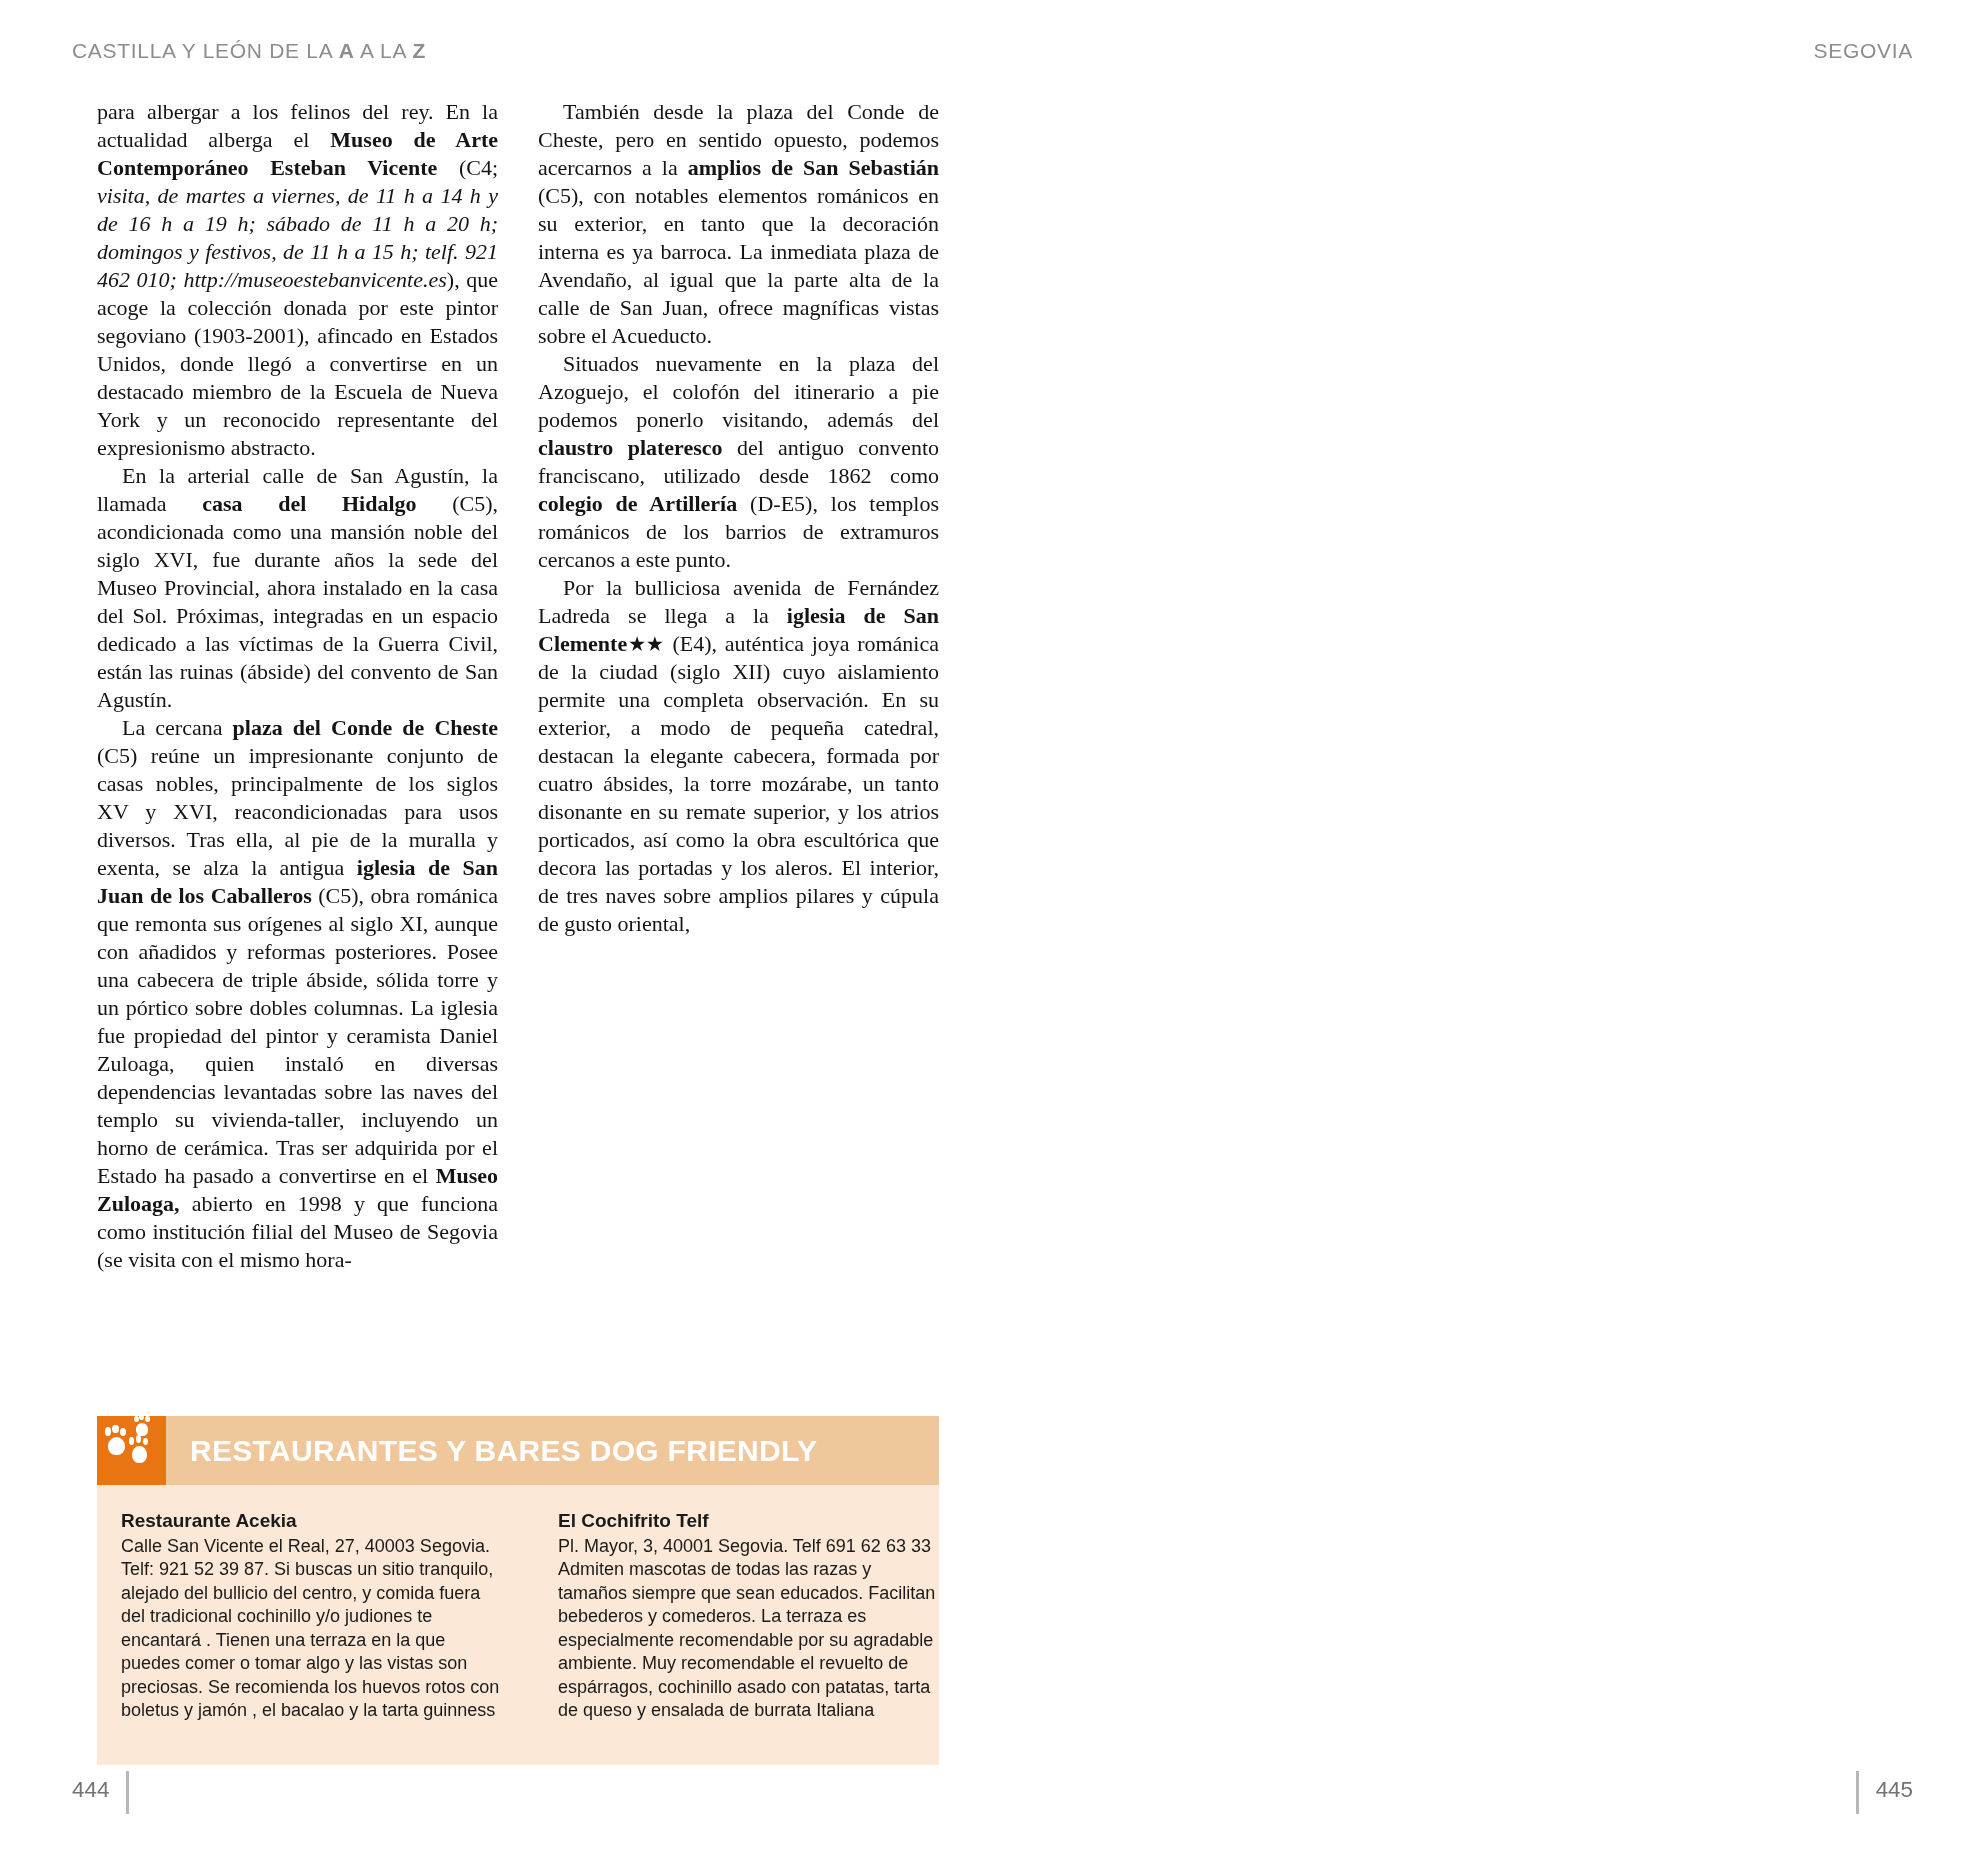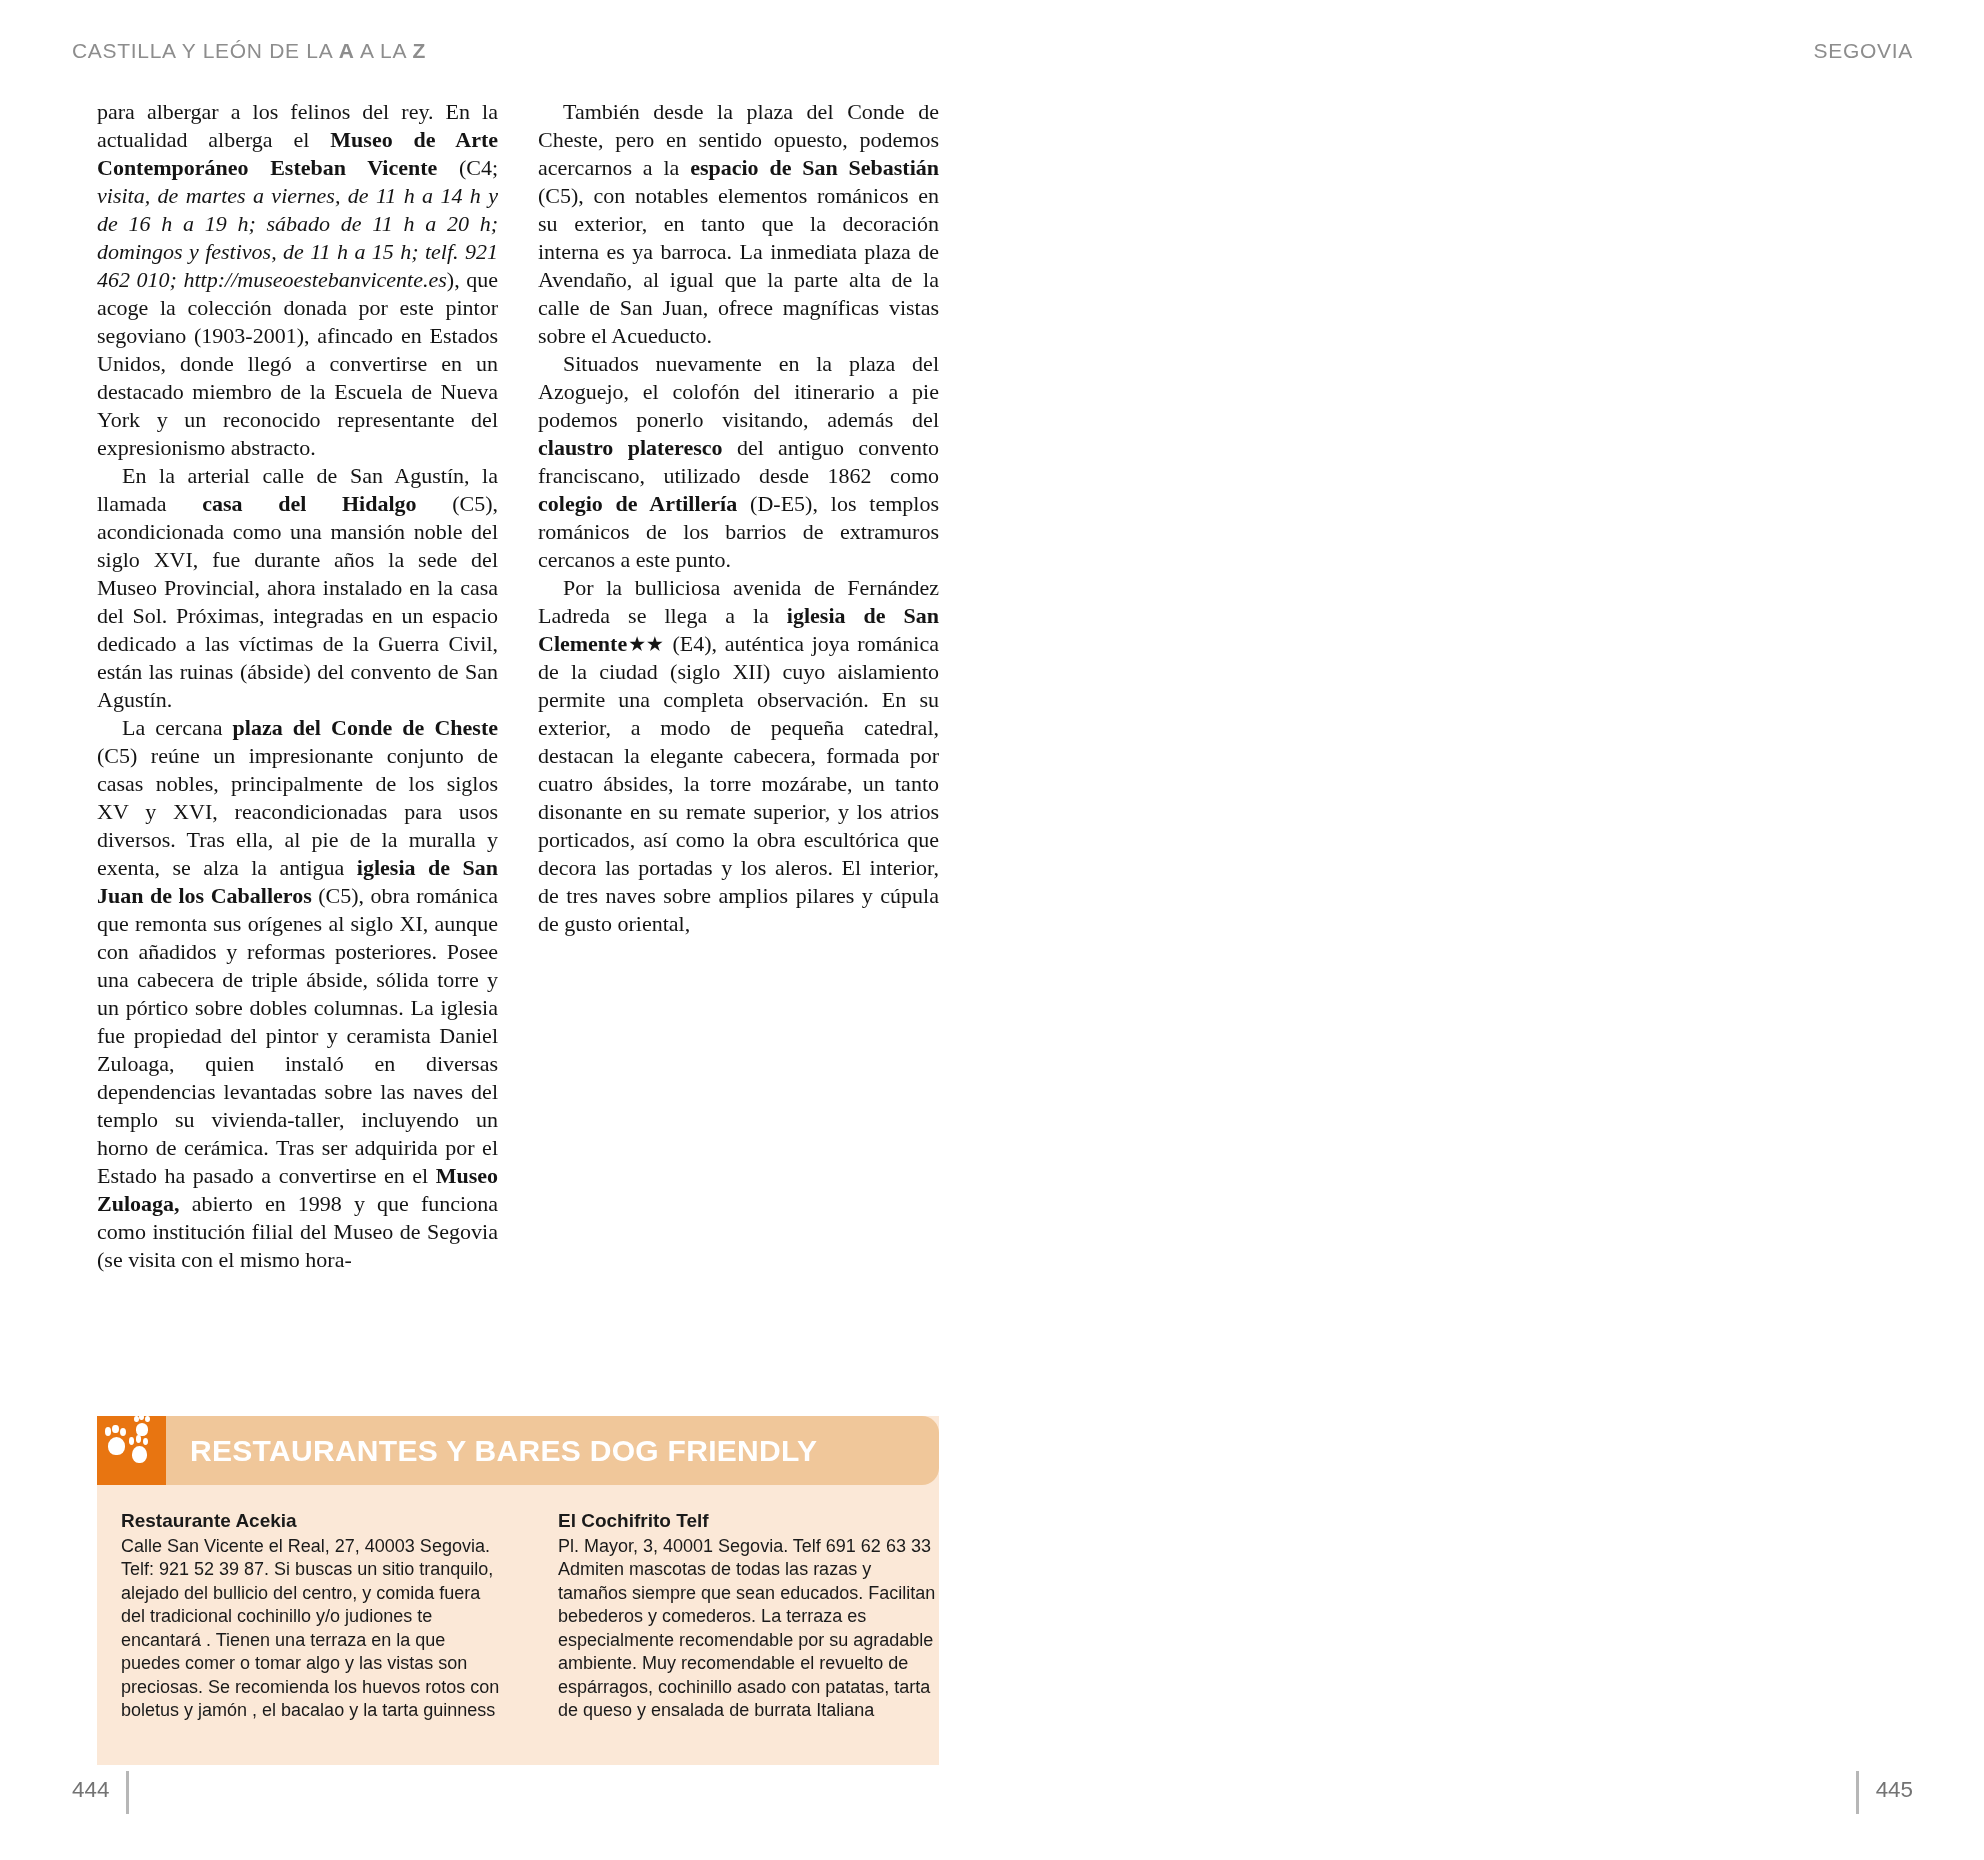--- a/index.html
+++ b/index.html
@@ -47,21 +47,21 @@
   #col1{left:97px;top:98px;}
   #col2{left:538px;top:98px;}
 
   
   .dogbox{
     position:absolute;left:97px;top:1416px;
     width:842px;height:349px;
     background:#fbe8d7;
   }
   .dogbox-head{
-    position:relative;height:69px;background:#f0c79a;display:flex;align-items:center;border-radius:17px;
+    position:relative;height:69px;background:#f0c79a;display:flex;align-items:center;
   }
   .paw-badge{
     width:69px;height:69px;background:#e87511;position:relative;flex:0 0 auto;
   }
   .paw{position:absolute;}
   .paw .pad{
     position:absolute;background:#ffffff;border-radius:50% 50% 45% 45%;
   }
   .paw .toe{position:absolute;background:#ffffff;border-radius:50%;}
   .dogbox-title{
@@ -101,21 +101,21 @@
 
     <div class="runhead runhead-left"><span>CASTILLA Y LEÓN DE LA </span><span class="bold">A</span><span> A LA </span><span class="bold">Z</span></div>
 
     <div class="col" id="col1">
       <p class="first"><span>para albergar a los felinos del rey. En la actualidad alberga el </span><b>Museo de Arte Contemporáneo Esteban Vicente</b><span> (C4; </span><i>visita, de martes a viernes, de 11 h a 14 h y de 16 h a 19 h; sábado de 11 h a 20 h; domingos y festivos, de 11 h a 15 h; telf. 921 462 010; http://museoestebanvicente.es</i><span>), que acoge la colección donada por este pintor segoviano (1903-2001), afincado en Estados Unidos, donde llegó a convertirse en un destacado miembro de la Escuela de Nueva York y un reconocido representante del expresionismo abstracto.</span></p>
       <p><span>En la arterial calle de San Agustín, la llamada </span><b>casa del Hidalgo</b><span> (C5), acondicionada como una mansión noble del siglo XVI, fue durante años la sede del Museo Provincial, ahora instalado en la casa del Sol. Próximas, integradas en un espacio dedicado a las víctimas de la Guerra Civil, están las ruinas (ábside) del convento de San Agustín.</span></p>
       <p><span>La cercana </span><b>plaza del Conde de Cheste</b><span> (C5) reúne un impresionante conjunto de casas nobles, principalmente de los siglos XV y XVI, reacondicionadas para usos diversos. Tras ella, al pie de la muralla y exenta, se alza la antigua </span><b>iglesia de San Juan de los Caballeros</b><span> (C5), obra románica que remonta sus orígenes al siglo XI, aunque con añadidos y reformas posteriores. Posee una cabecera de triple ábside, sólida torre y un pórtico sobre dobles columnas. La iglesia fue propiedad del pintor y ceramista Daniel Zuloaga, quien instaló en diversas dependencias levantadas sobre las naves del templo su vivienda-taller, incluyendo un horno de cerámica. Tras ser adquirida por el Estado ha pasado a convertirse en el </span><b>Museo Zuloaga,</b><span> abierto en 1998 y que funciona como institución filial del Museo de Segovia (se visita con el mismo hora-</span></p>
     </div>
 
     <div class="col" id="col2">
-      <p><span>También desde la plaza del Conde de Cheste, pero en sentido opuesto, podemos acercarnos a la </span><b>espacio de San Sebastián</b><span> (C5), con notables elementos románicos en su exterior, en tanto que la decoración interna es ya barroca. La inmediata plaza de Avendaño, al igual que la parte alta de la calle de San Juan, ofrece magníficas vistas sobre el Acueducto.</span></p>
+      <p><span>También desde la plaza del Conde de Cheste, pero en sentido opuesto, podemos acercarnos a la </span><b>amplios de San Sebastián</b><span> (C5), con notables elementos románicos en su exterior, en tanto que la decoración interna es ya barroca. La inmediata plaza de Avendaño, al igual que la parte alta de la calle de San Juan, ofrece magníficas vistas sobre el Acueducto.</span></p>
       <p><span>Situados nuevamente en la plaza del Azoguejo, el colofón del itinerario a pie podemos ponerlo visitando, además del </span><b>claustro plateresco</b><span> del antiguo convento franciscano, utilizado desde 1862 como </span><b>colegio de Artillería</b><span> (D-E5), los templos románicos de los barrios de extramuros cercanos a este punto.</span></p>
       <p><span>Por la bulliciosa avenida de Fernández Ladreda se llega a la </span><b>iglesia de San Clemente</b><b class="star">★★</b><span> (E4), auténtica joya románica de la ciudad (siglo XII) cuyo aislamiento permite una completa observación. En su exterior, a modo de pequeña catedral, destacan la elegante cabecera, formada por cuatro ábsides, la torre mozárabe, un tanto disonante en su remate superior, y los atrios porticados, así como la obra escultórica que decora las portadas y los aleros. El interior, de tres naves sobre amplios pilares y cúpula de gusto oriental,</span></p>
     </div>
 
     <div class="dogbox">
       <div class="dogbox-head">
         <div class="paw-badge">
           <div class="paw" style="left:7px;top:11.2px;width:25px;height:29px;">
             <div class="toe" style="left:0.7px;top:0;width:6.3px;height:8.4px;"></div>
             <div class="toe" style="left:8.4px;top:-2.1px;width:6.3px;height:8.4px;"></div>

